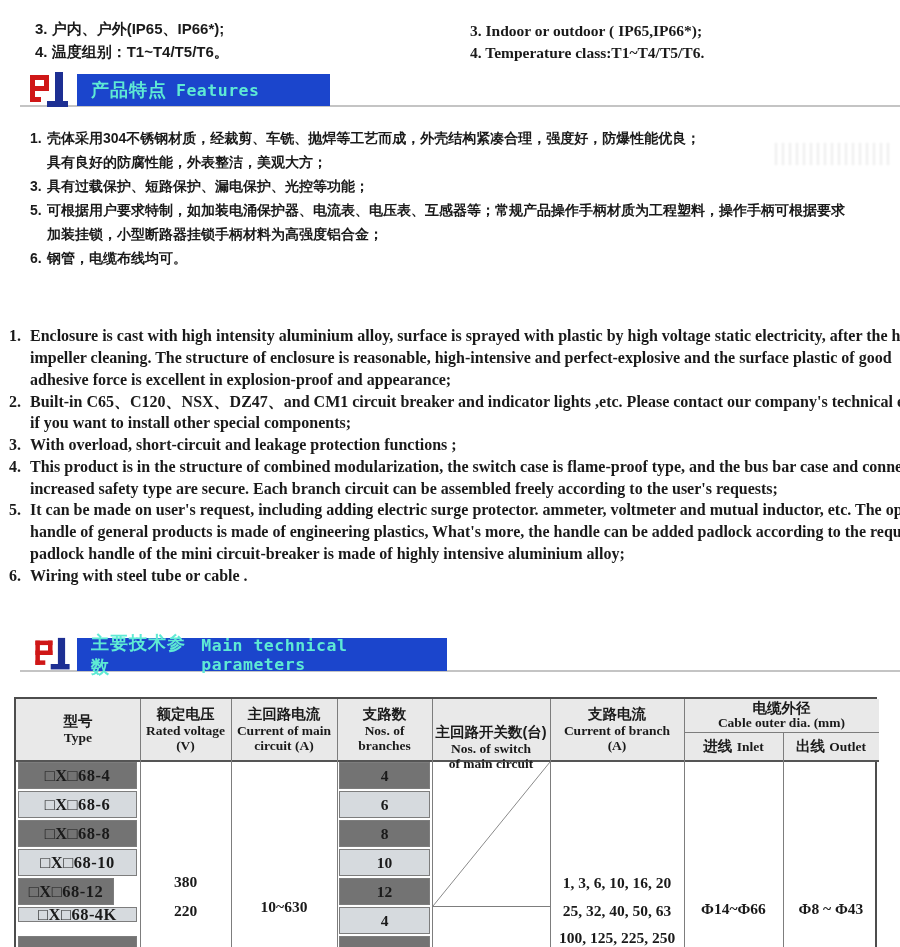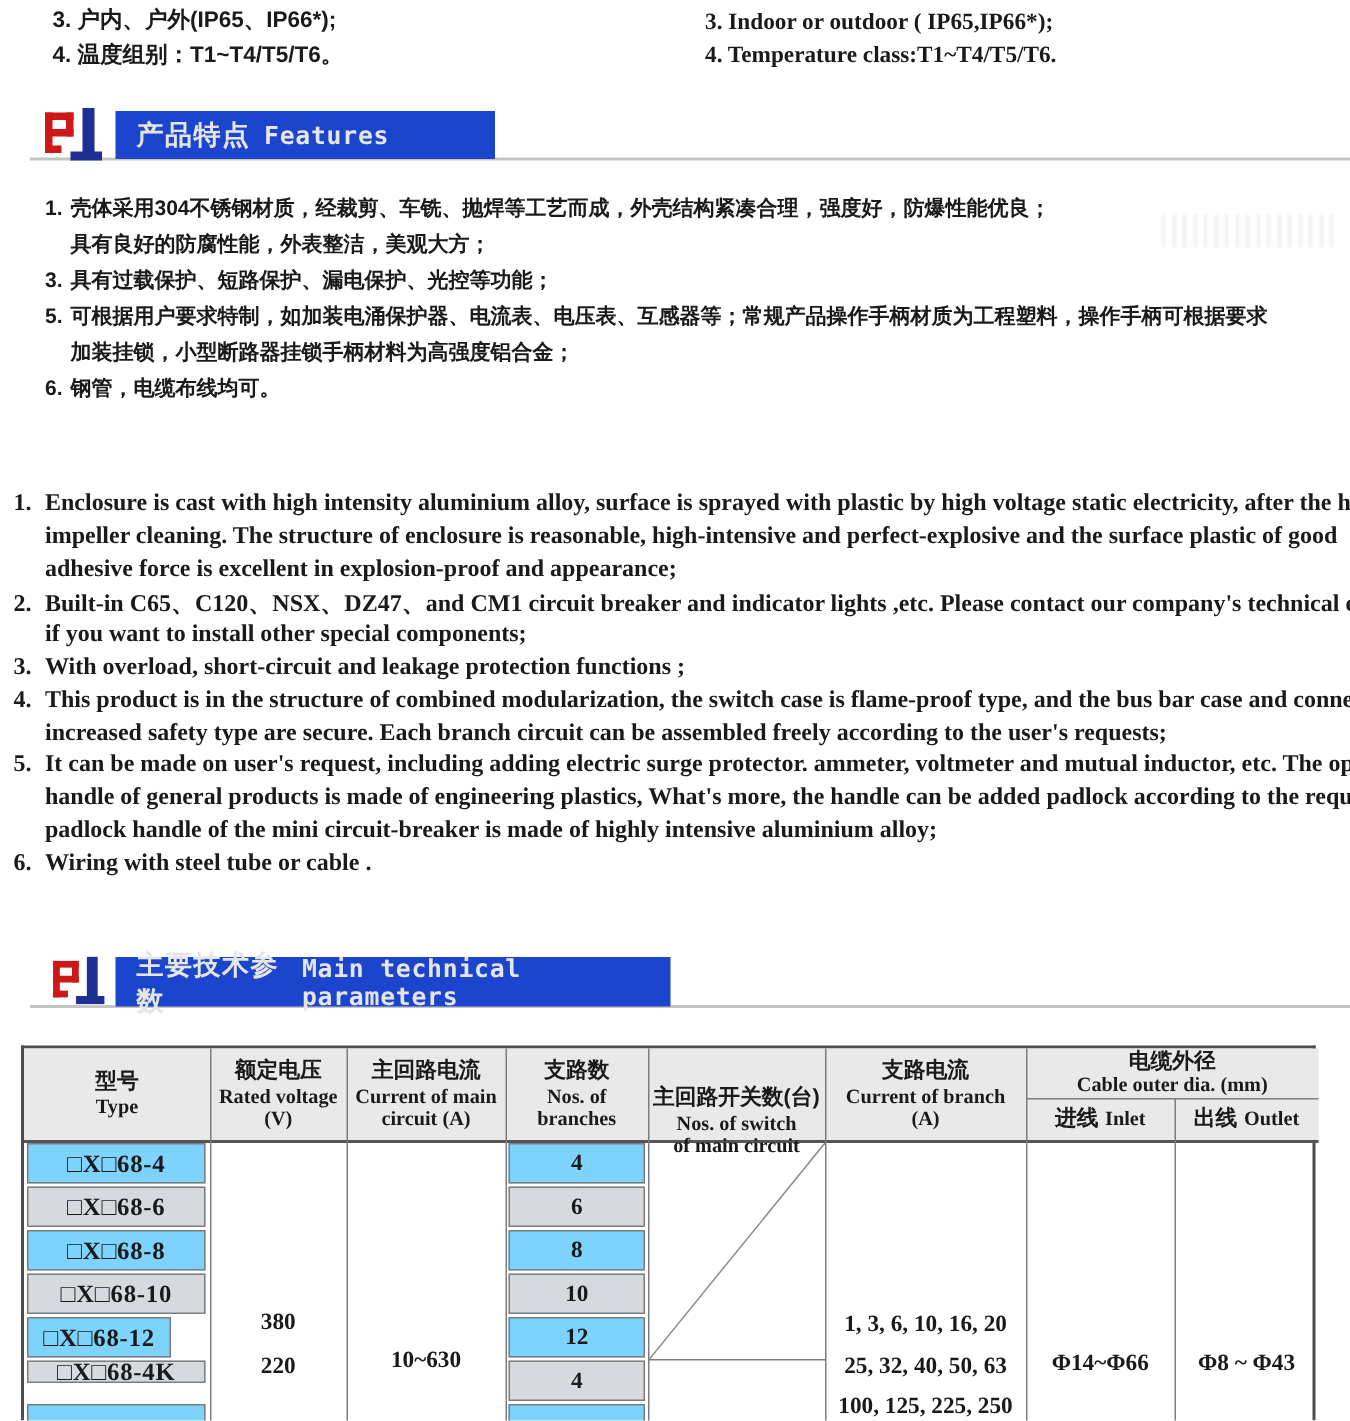--- a/index.html
+++ b/index.html
@@ -2,28 +2,28 @@
 <html><head>
 <meta charset="utf-8">
 <style>
   * { margin:0; padding:0; box-sizing:border-box; }
   html,body { background:#ffffff; }
   body {
     width:900px; height:947px; position:relative; overflow:hidden;
     font-family:"Liberation Sans", sans-serif; color:#1a1a1a;
   }
   .abs { position:absolute; }
-  .nowrap { white-space:nowrap; }
+  .nowrap { white-space:nowrap;margin-top:16px; }
 
   
   .note-zh { font-weight:bold; font-size:15px; }
   .note-en { font-family:"Liberation Serif", serif; font-weight:bold; font-size:15.5px; }
 
   
-  .banner-bar { background:#1b45cc; color:#e5e5e5; display:flex; align-items:center; padding:0 14px; }
+  .banner-bar { background:#1b45cc; color:#5eead4; display:flex; align-items:center; padding:0 14px; }
   .banner-zh { font-size:18px; font-weight:bold; letter-spacing:1px; }
   .banner-en { font-family:"DejaVu Sans Mono", monospace; font-size:16.5px; font-weight:bold; margin-left:9px; letter-spacing:0.5px; }
   .rule { background:#c4c4c4; height:2px; }
 
   
   .zh-line { height:24px; font-size:14px; font-weight:bold; white-space:nowrap; }
   .zh-line .num { display:inline-block; width:17px; }
   .zh-line.cont { padding-left:17px; }
   .en-line { height:21.8px; font-family:"Liberation Serif", serif; font-size:16px; font-weight:600; white-space:nowrap; }
   .en-line .num { display:inline-block; width:21px; }
@@ -36,21 +36,21 @@
   .ptable { border-top:2px solid #4d4d4d; border-left:2px solid #4d4d4d; border-right:2px solid #4d4d4d; }
   .thead-bg { background:#e9e9e9; }
   .vline { width:1px; background:#7d7d7d; }
   .hline { height:1px; background:#7d7d7d; }
   .hline-strong { height:2px; background:#555555; }
   .hcell { text-align:center; display:flex; flex-direction:column; justify-content:center; }
   .h-zh { font-size:14.5px; font-weight:bold; line-height:17px; }
   .h-en { font-family:"Liberation Serif", serif; font-size:13.5px; font-weight:600; line-height:15.5px; }
   .cell-box { border:1px solid #7d7d7d; display:flex; align-items:center; justify-content:center;
               font-family:"Liberation Serif", serif; font-weight:bold; }
-  .cell-white { background:#7dd3fc; }
+  .cell-white { background:#737373; }
   .cell-gray { background:#d6dade; }
   .type-text { font-size:16.5px; letter-spacing:0.5px; }
   .num-text  { font-size:15.5px; }
   .mcell { text-align:center; font-family:"Liberation Serif", serif; font-weight:600; font-size:15.5px; }
 </style>
 </head>
 <body>
 
 <div class="abs note-zh nowrap" style="left:35px; top:4px;">
   <span>3.</span>

